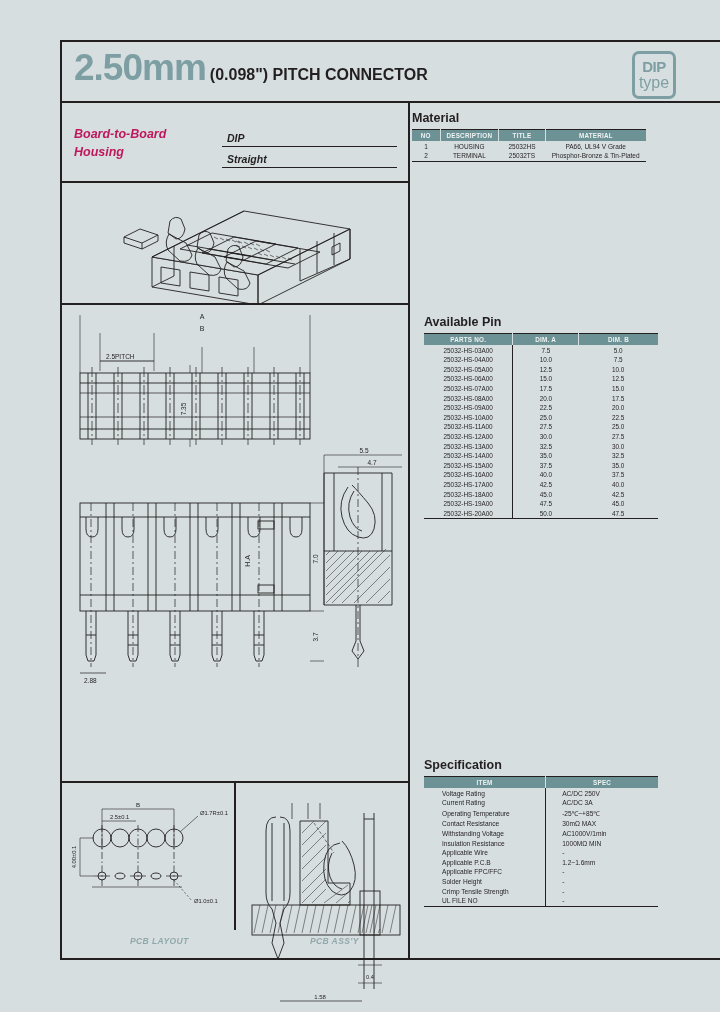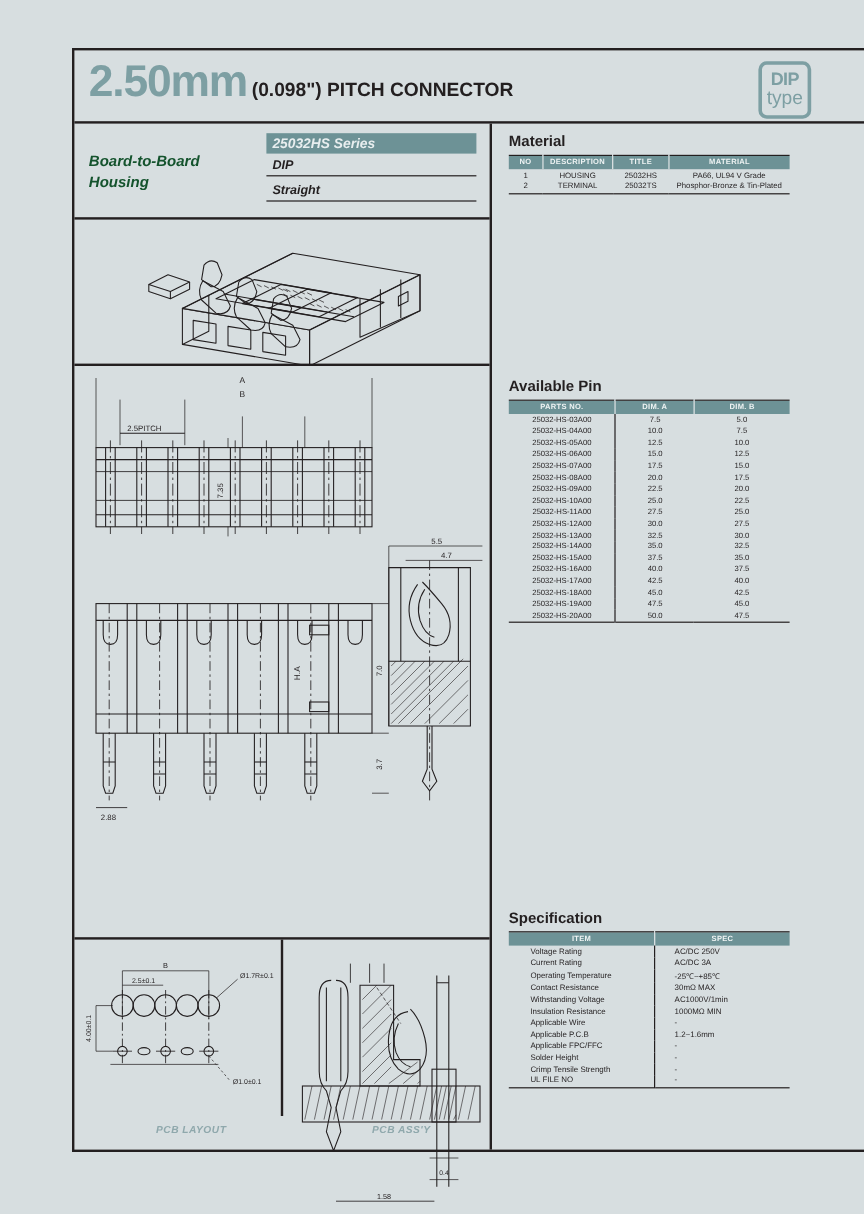--- a/index.html
+++ b/index.html
@@ -43,21 +43,21 @@
   .dip-logo .d1{font-size:15px;font-weight:bold;letter-spacing:-.5px;}
   .dip-logo .d2{font-size:16px;margin-top:1px;}
   
   .lcol{position:absolute;left:0;top:61px;width:348px;bottom:0;
         border-right:2px solid #231f20;box-sizing:border-box;}
   .rcol{position:absolute;left:348px;top:61px;right:0;bottom:0;box-sizing:border-box;}
   
   .series{position:absolute;left:0;top:0;width:100%;height:80px;
           border-bottom:2px solid #231f20;box-sizing:border-box;}
   .b2b{position:absolute;left:12px;top:22px;width:150px;
-       font-size:12.5px;font-weight:bold;font-style:italic;color:#14532d;line-height:1.45;}
+       font-size:12.5px;font-weight:bold;font-style:italic;color:#be185d;line-height:1.45;}
   .sbar{position:absolute;left:160px;top:8px;width:175px;height:17px;
         background:#6d9296;color:#e8eeef;font-size:11.5px;font-weight:bold;font-style:italic;
         display:flex;align-items:center;padding-left:5px;box-sizing:border-box;}
   .srow{position:absolute;left:160px;width:175px;height:18px;
         border-bottom:1px solid #231f20;font-size:10.5px;font-weight:bold;font-style:italic;
         color:#231f20;padding-left:5px;box-sizing:border-box;display:flex;align-items:center;}
   .srow.r1{top:26px;}
   .srow.r2{top:47px;}
   
   .dwg{position:absolute;left:0;width:100%;box-sizing:border-box;}
@@ -103,21 +103,20 @@
     </div>
   </div>
 
   <div class="lcol">
 
     <div class="series">
       <div class="b2b">
         <div>Board-to-Board</div>
         <div>Housing</div>
       </div>
-      <div class="sbar">25032HS Series</div>
       <div class="srow r1">DIP</div>
       <div class="srow r2">Straight</div>
     </div>
 
     <div class="dwg iso">
       <div class="svgwrap">
       <svg width="348" height="122" viewBox="0 0 348 122">
         <g fill="none" stroke="#231f20" stroke-width="0.9" stroke-linejoin="round">
 
           <path d="M90 74 L90 104 L196 122 L196 92 Z"></path>
@@ -486,21 +485,21 @@
         </g>
       </svg>
       </div>
       <div class="cap l">PCB LAYOUT</div>
       <div class="cap r">PCB ASS'Y</div>
     </div>
   </div>
 
   <div class="rcol">
 
-    <div style="position:absolute;left:14px;top:8px;width:234px;">
+    <div style="position:absolute;left:2px;top:8px;width:234px;">
       <div class="sec-title">Material</div>
       <table class="dt mat tbox" style="margin-top:4px;">
         <thead>
           <tr>
             <th style="width:12%">NO</th>
             <th class="sep" style="width:25%">DESCRIPTION</th>
             <th class="sep" style="width:20%">TITLE</th>
             <th class="sep" style="width:43%">MATERIAL</th>
           </tr>
         </thead>

